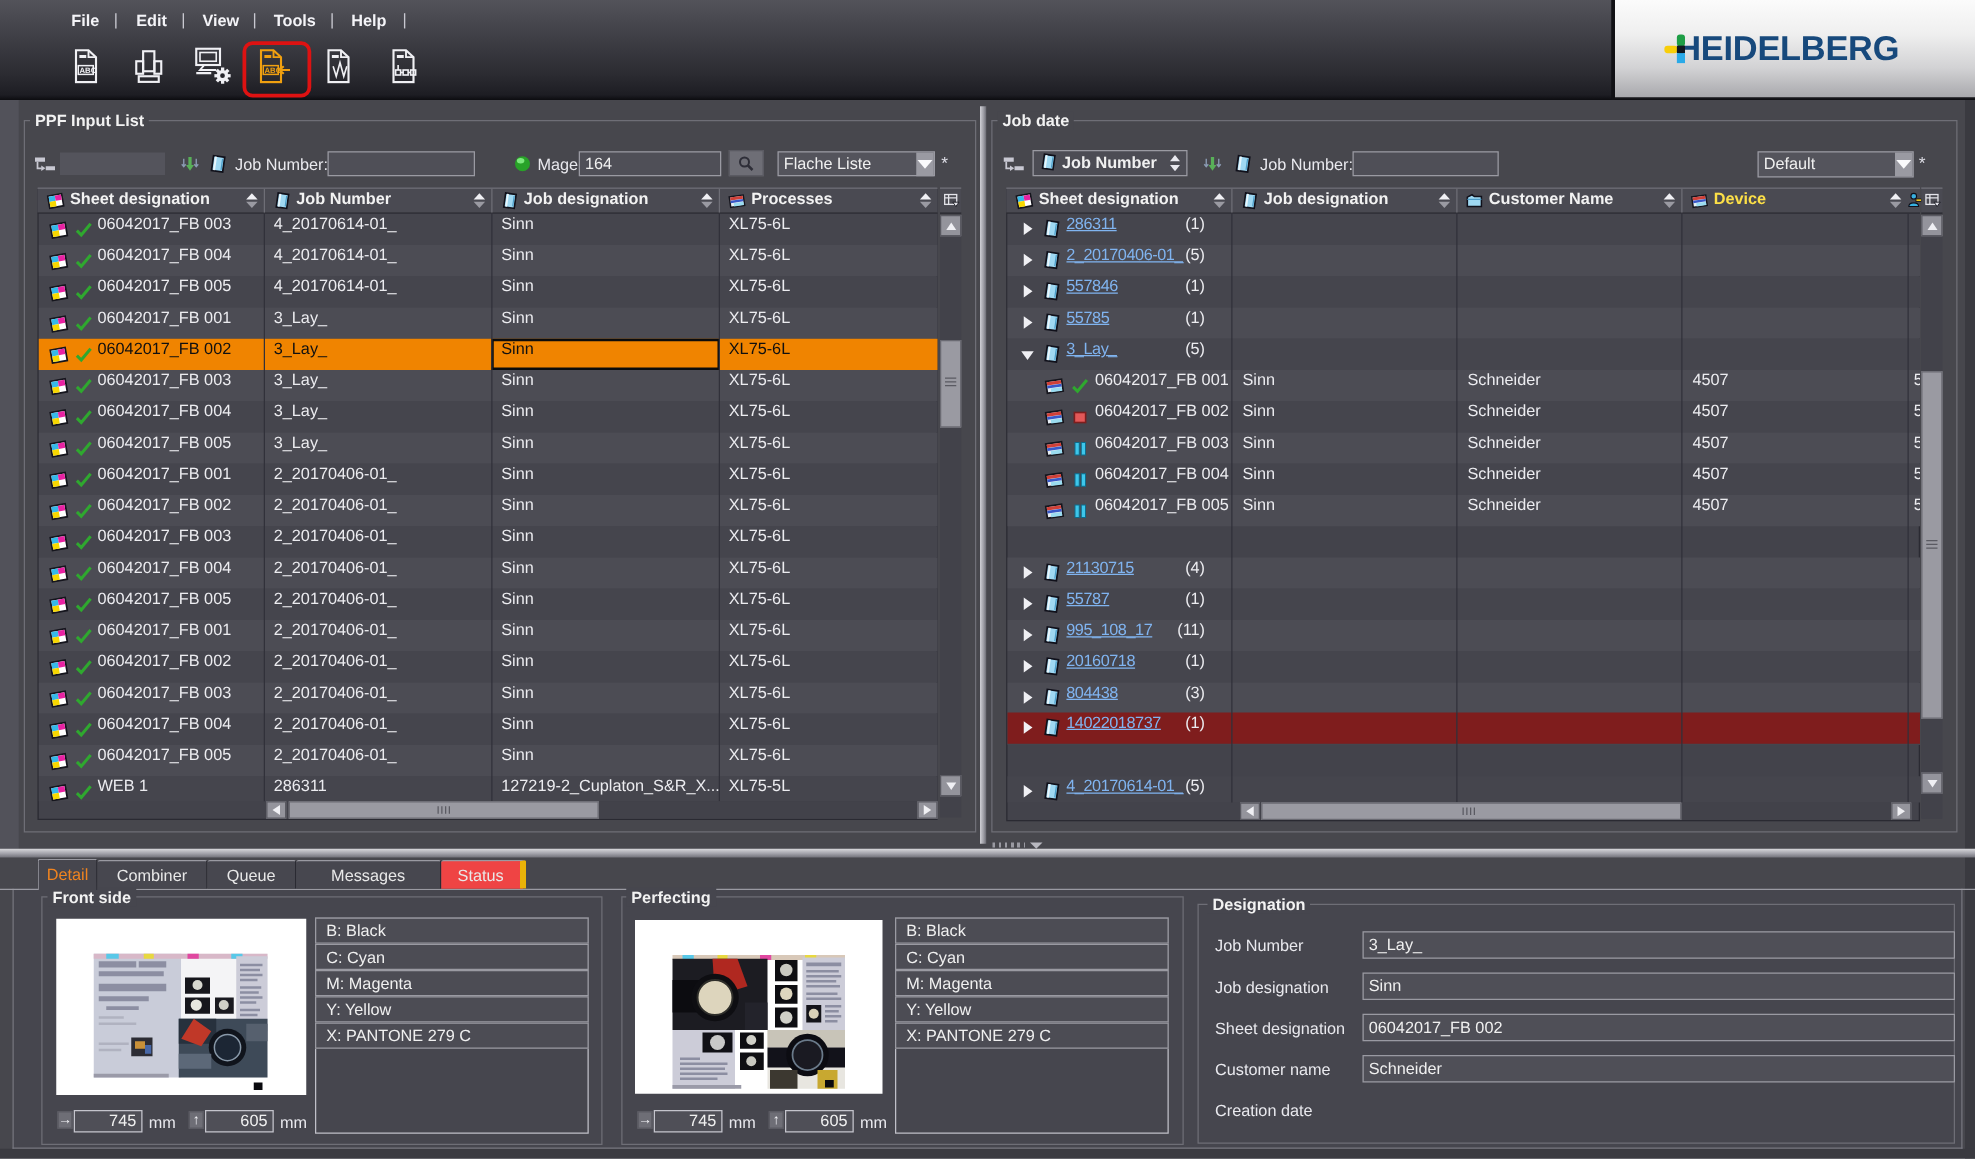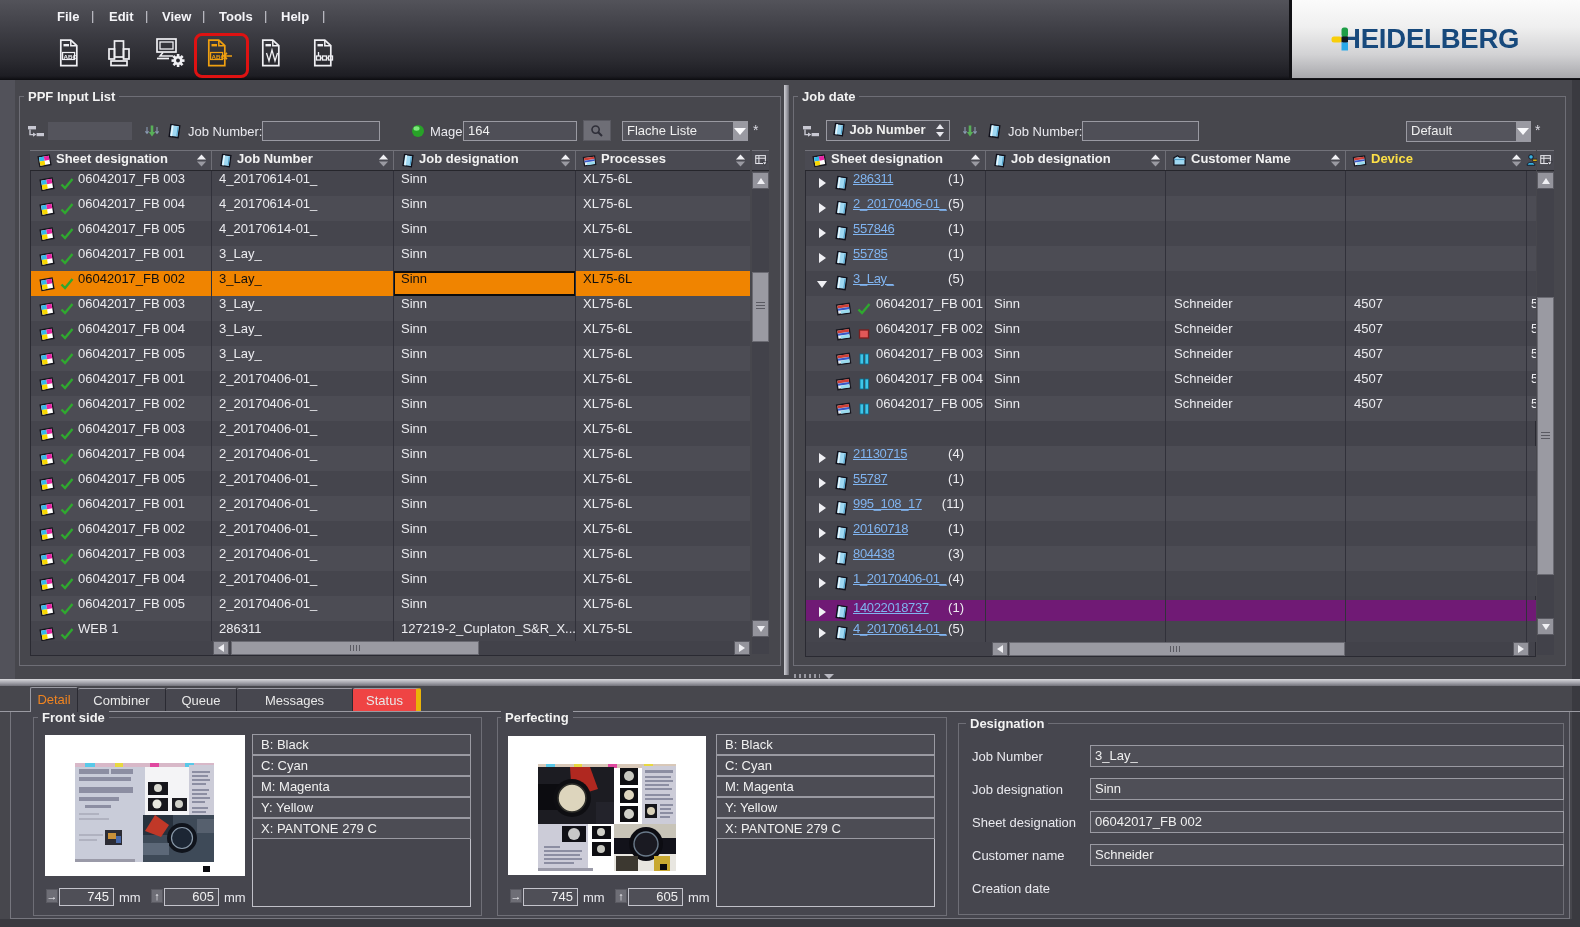--- a/index.html
+++ b/index.html
@@ -703,21 +703,21 @@
       <div class="cell" style="left:122px;width:36px;text-align:right;color:#ececf0">(3)</div>
     </div>
     <div class="abs" style="left:806px;top:571px;width:730px;height:25px;background:#45454d;overflow:hidden">
       <span class="tri abs" style="left:13px;top:7px;border-top:5px solid transparent;border-bottom:5px solid transparent;border-left:7px solid #f0f0f4"></span>
       <svg class="abs" style="left:27px;top:4px" width="16" height="16">
         <use href="#book"></use>
       </svg>
       <div class="cell lnk" style="left:47px;width:120px">1_20170406-01_</div>
       <div class="cell" style="left:122px;width:36px;text-align:right;color:#ececf0">(4)</div>
     </div>
-    <div class="abs" style="left:806px;top:600px;width:730px;height:25px;background:#701a75;overflow:hidden">
+    <div class="abs" style="left:806px;top:570px;width:730px;height:25px;background:#7f1d1d;overflow:hidden">
       <span class="tri abs" style="left:13px;top:7px;border-top:5px solid transparent;border-bottom:5px solid transparent;border-left:7px solid #f0f0f4"></span>
       <svg class="abs" style="left:27px;top:4px" width="16" height="16">
         <use href="#book"></use>
       </svg>
       <div class="cell lnk" style="left:47px;width:120px">14022018737</div>
       <div class="cell" style="left:122px;width:36px;text-align:right;color:#ececf0">(1)</div>
     </div>
     <div class="abs" style="left:806px;top:621px;width:730px;height:21px;background:#45454d;overflow:hidden">
       <span class="tri abs" style="left:13px;top:7px;border-top:5px solid transparent;border-bottom:5px solid transparent;border-left:7px solid #f0f0f4"></span>
       <svg class="abs" style="left:27px;top:4px" width="16" height="16">

